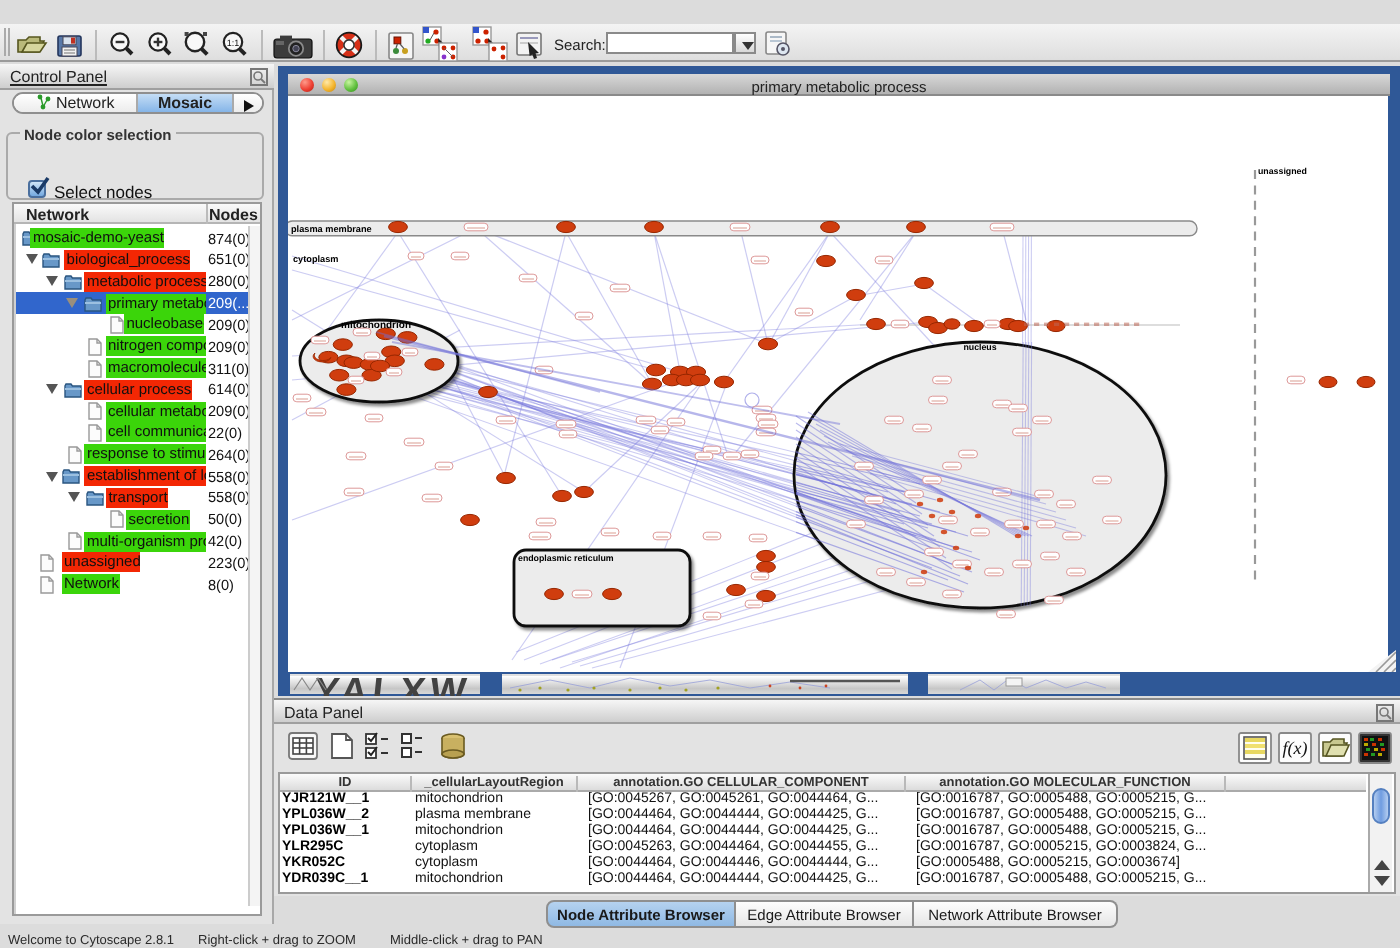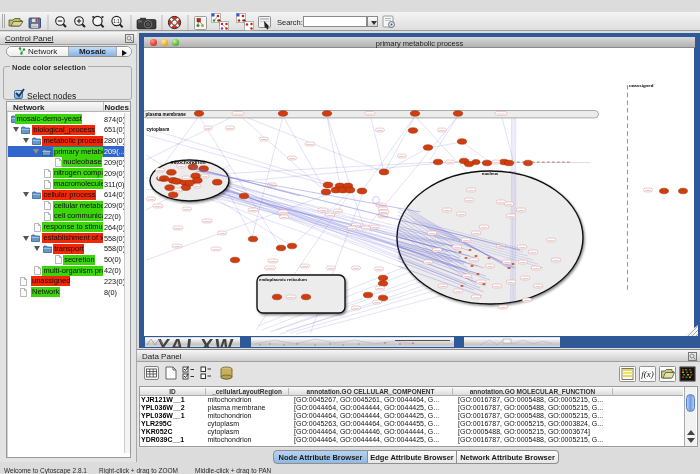--- a/index.html
+++ b/index.html
@@ -43,21 +43,21 @@
 #dpanel { left:137px; top:349px; width:563px; height:99px; background:#e3e3e3; }
 #dphead { left:137px; top:349px; width:563px; height:13px; background:linear-gradient(#f6f6f6,#cecece); border-top:1px solid #8a8a8a; border-bottom:1px solid #9f9f9f; }
 #dphead .t { position:absolute; left:5px; top:2px; font-size:8px; color:#222; }
 
 #dtable { left:139px; top:386px; width:559px; height:61px; background:#fff; border:1px solid #9a9a9a; }
 #dthead { left:140px; top:387px; width:543px; height:9px; background:linear-gradient(#fbfbfb,#dcdcdc); border-bottom:1px solid #aaa; }
 .dth { position:absolute; top:1px; font-size:6.5px; font-weight:bold; color:#333; text-align:center; border-right:1px solid #b9b9b9; height:8px; }
 .drow { position:absolute; height:8px; font-size:7px; color:#111; white-space:nowrap; }
 .drow b { font-weight:bold; color:#000; }
 
-.btab { position:absolute; top:450px; height:14px; border:1px solid #8f8f8f; font-size:7.5px; color:#1a1a1a; text-align:center; line-height:13px; background:linear-gradient(#fdfdfd,#e6e6e6);font-weight:bold; }
+.btab { position:absolute; top:450px; height:14px; border:1px solid #8f8f8f; font-size:7.5px; color:#1a1a1a; text-align:center; line-height:13px; background:linear-gradient(#fdfdfd,#e6e6e6); }
 #status { left:0; top:462px; width:700px; height:12px; font-size:6.5px; color:#2a2a2a; }
 </style>
 </head>
 <body>
 <div id="stage">
 
 
 <div class="abs" id="toolbar">
   <div style="position:absolute;left:2px;top:2px;width:1px;height:14px;background:#aaa;"></div>
   <div style="position:absolute;left:4px;top:2px;width:1px;height:14px;background:#aaa;"></div>

